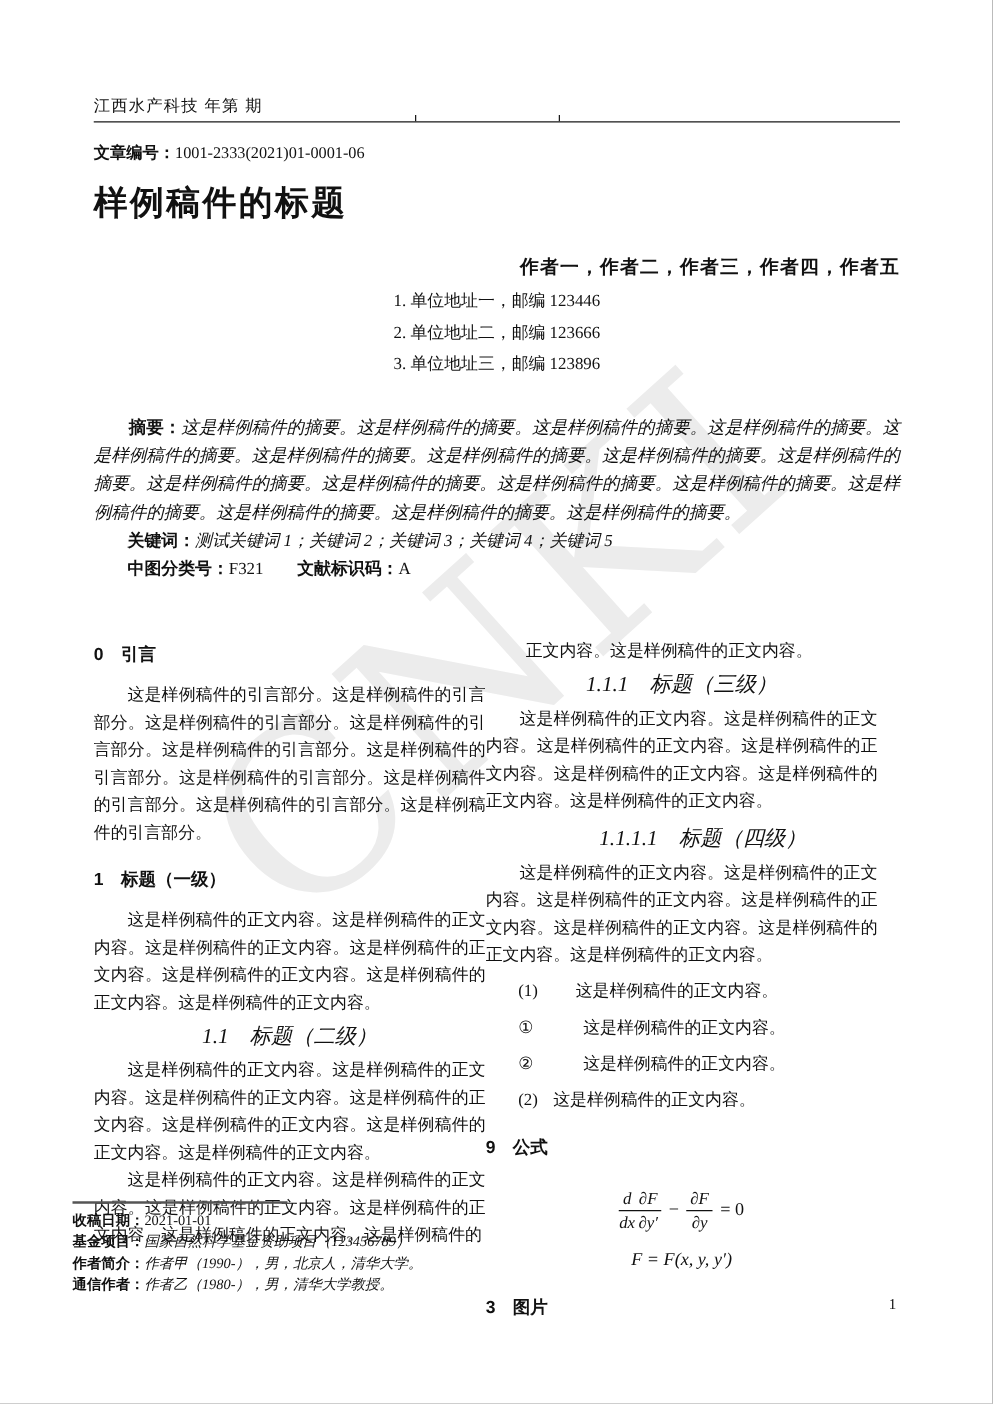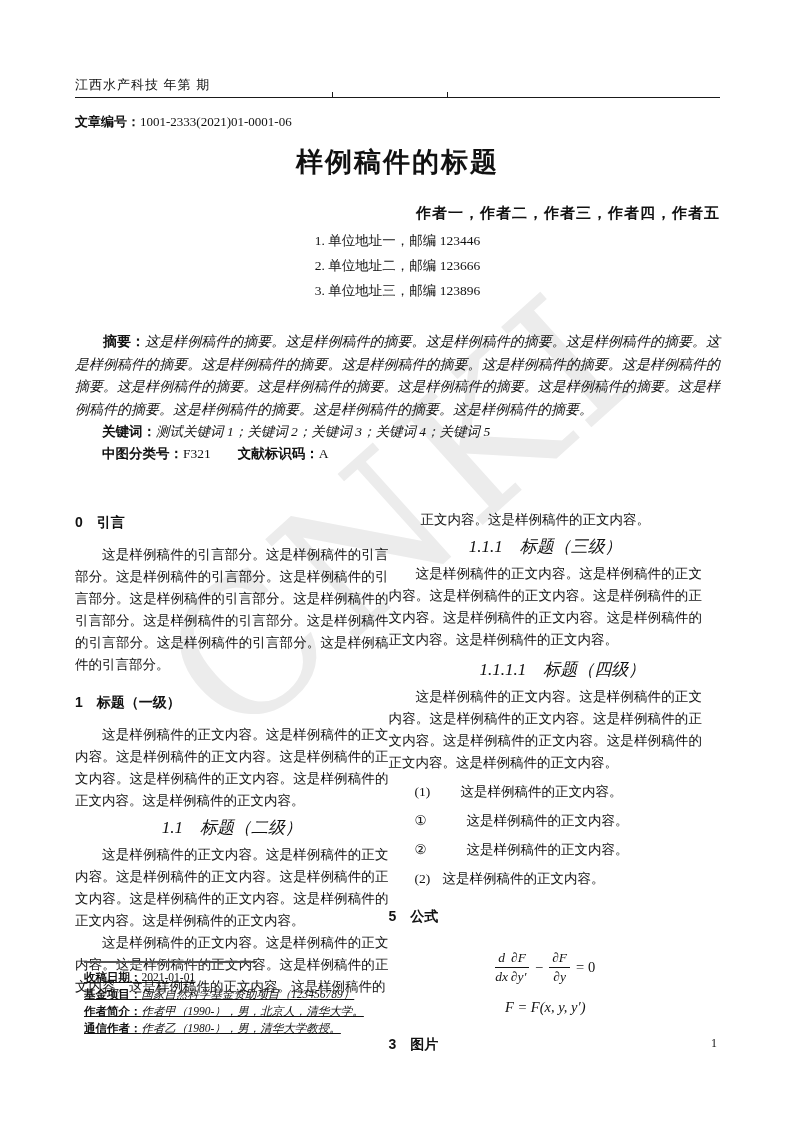--- a/index.html
+++ b/index.html
@@ -22,21 +22,21 @@
     letter-spacing:1px; padding-bottom:3px;
   }
   .header-rule { position:relative; border-bottom:1.6px solid #1a1a1a; height:0; }
   .header-rule .tick { position:absolute; bottom:0; width:1px; height:5px; background:#1a1a1a; }
   .tick-1 { left:257px; } .tick-2 { left:372px; }
 
   .article-no { font-size:13px; margin-top:15px; }
   .b-label { font-family:"Liberation Sans", sans-serif; font-weight:bold; font-style:normal; }
 
   .title {
-    text-align:center; font-family:"Liberation Sans", sans-serif;
+    text-align:left; font-family:"Liberation Sans", sans-serif;
     font-weight:bold; font-size:27px; margin:13px 0 12px 0; letter-spacing:2px;
   }
   .authors {
     text-align:right; font-family:"Liberation Sans", sans-serif;
     font-weight:bold; font-size:15px; margin-top:24px; letter-spacing:1px;
   }
   .affils { text-align:center; font-size:13.5px; line-height:25px; margin-top:5px; }
 
   .abstract {
     margin:27px 0 0 0; font-size:14px; line-height:22.5px;
@@ -71,21 +71,21 @@
 
   .formula-block { text-align:center; margin:20px 0 6px 0; font-style:italic; }
   .eq1 { display:inline-flex; align-items:center; font-size:14.5px; }
   .frac { display:inline-flex; flex-direction:column; align-items:center; line-height:1.15; font-size:13.5px; }
   .frac .num { border-bottom:1px solid #111; padding:0 3px 1px 3px; }
   .frac .den { padding-top:1px; }
   .eq-op { margin:0 6px; font-style:normal; }
   .eq-rhs { margin-left:6px; font-style:normal; }
   .eq2 { margin-top:12px; font-size:14.5px; font-style:italic;font-family:Liberation Serif, serif; }
 
-  .footnotes { position:absolute; left:84px; top:961px; width:340px; z-index:1; font-size:11.5px; line-height:17px;text-decoration:underline; }
+  .footnotes { position:absolute; left:58px; top:961px; width:340px; z-index:1; font-size:11.5px; line-height:17px; }
   .fn-rule { width:172px; border-top:2px solid #555; margin-bottom:6px; }
   .fn-line .b-label { font-size:11.5px; }
   .page-num { position:absolute; top:1036px; right:77px; z-index:1; font-size:12px; }
 </style>
 </head>
 <body>
 
 <div class="page">
 
   <div class="watermark">CNKI</div>
@@ -159,21 +159,21 @@
           <div class="list-item">
             <span class="marker">②</span>
               <span>这是样例稿件的正文内容。</span>
           </div>
           <div class="list-item">
             <span class="marker">(2)</span>
               <span>这是样例稿件的正文内容。</span>
           </div>
         </div>
 
-        <h2 class="sec">5　公式</h2>
+        <h2 class="sec">9　公式</h2>
 
         <div class="formula-block">
           <span class="eq1">
             <span class="frac">
               <span class="num">d</span>
               <span class="den">dx</span>
             </span>
             <span class="frac">
               <span class="num">∂F</span>
               <span class="den">∂y′</span>

